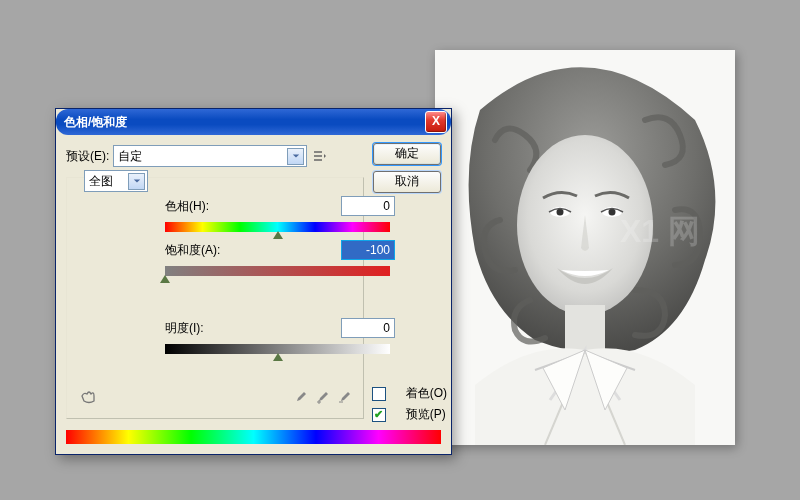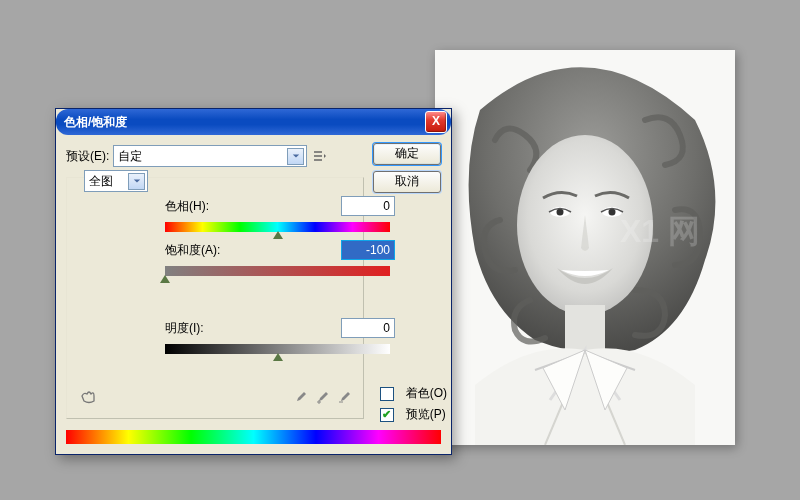--- a/index.html
+++ b/index.html
@@ -189,21 +189,21 @@
     left: 10px; right: 10px; bottom: 10px;
     height: 14px;
     background: linear-gradient(90deg, red, yellow, lime, cyan, blue, magenta, red);
   }
   .checks {
     position: absolute;
     right: 4px;
     top: 250px;
     display: flex; flex-direction: column; gap: 4px;
   }
-  .check { display:flex; align-items:center; gap:12px; }
+  .check { display:flex; align-items:center; gap:20px; }
   .cbox {
     width: 12px; height: 12px; background: #fff; border: 1px solid #1c5180;
     display:flex; align-items:center; justify-content:center;
     color: #21a121; font-weight: bold; font-size: 11px; line-height: 11px;
   }
   .wm {
     position:absolute;
     right: 100px; top: 210px;
     color: rgba(255,255,255,.2);
     font-size: 32px; font-weight:bold;

